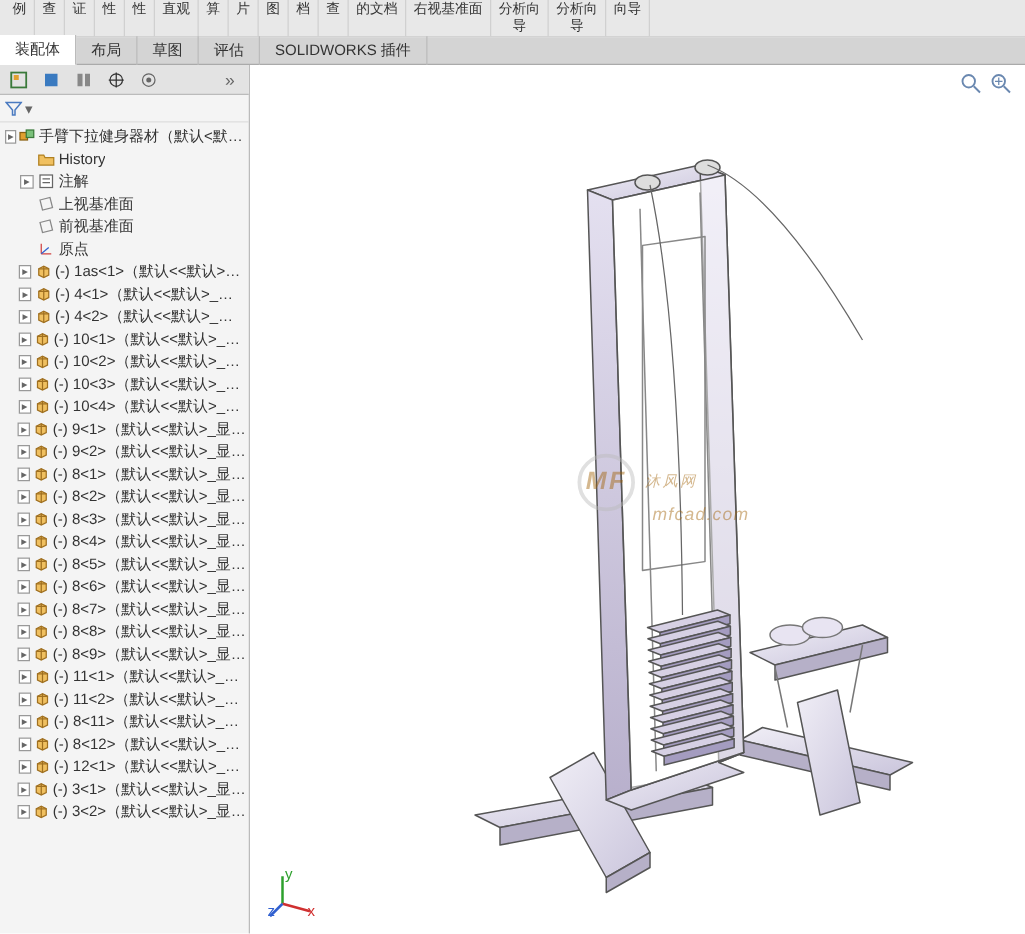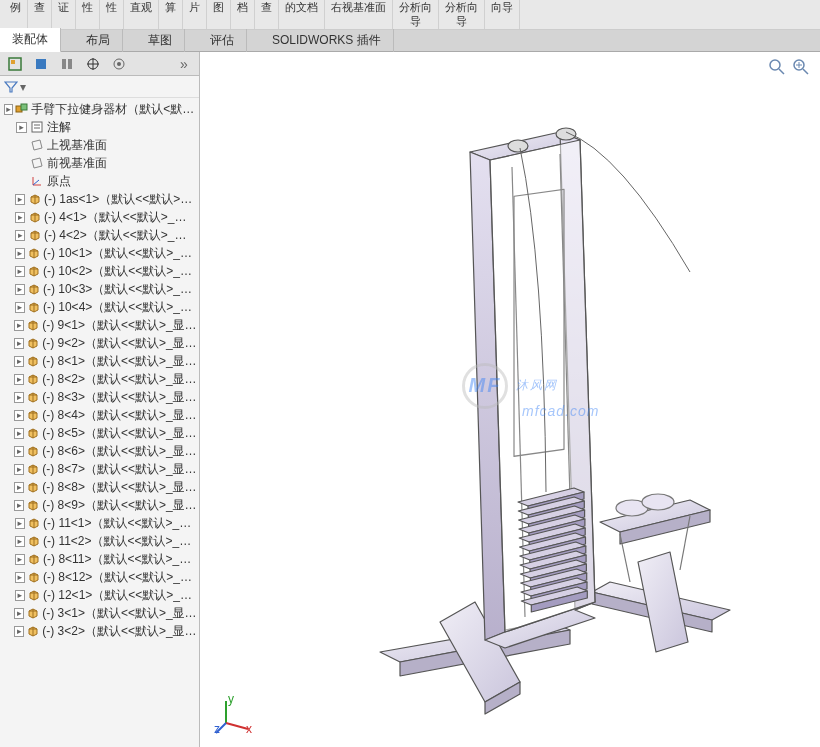--- a/index.html
+++ b/index.html
@@ -4,21 +4,21 @@
 <style>
 * { margin:0; padding:0; box-sizing:border-box; font-family:"Microsoft YaHei","Segoe UI",sans-serif; font-size:12px; }
 body { width:820px; height:747px; overflow:hidden; background:#ffffff; display:flex; flex-direction:column; }
 
 
 .ribbon-top { height:30px; background:#e8e8e8; border-bottom:1px solid #ccc; display:flex; align-items:flex-start; padding:0 4px; overflow:hidden; }
 .ribbon-group { display:flex; flex-direction:column; align-items:center; padding:0 6px; border-right:1px solid #d0d0d0; height:30px; justify-content:flex-start; }
 .ribbon-group span { font-size:11px; color:#333; line-height:14px; }
 
 
-.tab-strip { height:22px; background:#d4d4d4; display:flex; align-items:center; border-bottom:1px solid #aaa;gap:13px; }
+.tab-strip { height:22px; background:#d4d4d4; display:flex; align-items:center; border-bottom:1px solid #aaa; }
 .tab { padding:3px 12px; font-size:12px; color:#333; cursor:pointer; border-right:1px solid #bbb; }
 .tab.active { background:#fff; border-bottom:2px solid #fff; }
 
 
 .main { flex:1; display:flex; overflow:hidden; position:relative; }
 
 
 .tree-panel { width:200px; background:#f4f4f4; border-right:1px solid #bbb; display:flex; flex-direction:column; }
 .tree-tabs { height:24px; background:#e3e3e3; display:flex; align-items:center; border-bottom:1px solid #bbb; padding-left:4px; }
 .tree-tab-btn { width:22px; height:20px; margin-right:4px; display:flex; align-items:center; justify-content:center; cursor:pointer; border:1px solid transparent; }
@@ -28,21 +28,21 @@
 .tree-item .indent { display:inline-block; }
 .tree-item .exp { width:11px; height:11px; display:inline-flex; align-items:center; justify-content:center; font-size:9px; color:#666; margin-right:2px; border:1px solid #999; background:#fff;}
 .tree-item .exp.none { border:none; background:none; }
 .tree-item .icn { width:16px; height:16px; display:inline-flex; align-items:center; justify-content:center; margin-right:2px; }
 .tree-item .lbl { font-size:12px; color:#333; overflow:hidden; text-overflow:ellipsis;}
 
 
 .viewport { flex:1; position:relative; background:#ffffff; }
 .view-tools { position:absolute; top:6px; right:10px; display:flex; gap:6px; }
 .view-tools .vt { width:18px; height:18px; cursor:pointer; color:#6a88b0; }
-.watermark { position:absolute; left:50%; top:48%; transform:translate(-50%,-50%); color:#3b82f6; font-size:32px; letter-spacing:2px; opacity:0.45; pointer-events:none; display:flex; align-items:center; gap:8px; font-style:italic;}
+.watermark { position:absolute; left:50%; top:48%; transform:translate(-50%,-50%); color:#a16207; font-size:32px; letter-spacing:2px; opacity:0.45; pointer-events:none; display:flex; align-items:center; gap:8px; font-style:italic;}
 .watermark .sub { position:absolute; top:40px; left:60px; font-size:14px; letter-spacing:1px; }
 .watermark .logo { width:46px; height:46px; border:3px solid #bbb; border-radius:50%; display:flex; align-items:center; justify-content:center; font-style:italic; font-weight:bold; font-size:20px;}
 .triad { position:absolute; left:14px; bottom:12px; width:40px; height:40px; }
 .drag-bar { position:absolute; left:200px; top:0; bottom:0; width:10px; display:flex; align-items:center; justify-content:center; cursor:col-resize; }
 .drag-bar .h { width:6px; height:24px; background:#ddd; border:1px solid #aaa; border-radius:2px; display:flex; flex-direction:column; align-items:center; justify-content:center; gap:2px;}
 .drag-bar .h span { display:block; width:3px; height:3px; background:#888; }
 
 
 .model-svg { position:absolute; left:60px; top:10px; width:540px; height:660px; }
 
@@ -162,20 +162,30 @@
         <div class="tree-item">
           <span class="indent" style="width: 0px;"></span>
           <span class="exp">▸</span>
           <span class="icn">
             <svg width="14" height="14">
               <rect x="1" y="4" width="6" height="6" fill="#e0a030" stroke="#8a6010"></rect>
               <rect x="6" y="2" width="6" height="6" fill="#7ac07a" stroke="#3a7a3a"></rect>
             </svg>
           </span>
           <span class="lbl">手臂下拉健身器材（默认&lt;默认_显示状</span>
+        </div>
+        <div class="tree-item">
+          <span class="indent" style="width: 12px;"></span>
+          <span class="exp none"></span>
+          <span class="icn">
+            <svg width="14" height="14">
+              <path d="M1 4 L5 4 L6 6 L13 6 L13 12 L1 12 Z" fill="#f0c060" stroke="#b08020"></path>
+            </svg>
+          </span>
+          <span class="lbl">History</span>
         </div>
         <div class="tree-item">
           <span class="indent" style="width: 12px;"></span>
           <span class="exp">▸</span>
           <span class="icn">
             <svg width="14" height="14">
               <rect x="2" y="2" width="10" height="10" fill="#fff" stroke="#666"></rect>
               <line x1="4" y1="5" x2="10" y2="5" stroke="#666"></line>
               <line x1="4" y1="8" x2="10" y2="8" stroke="#666"></line>
             </svg>

